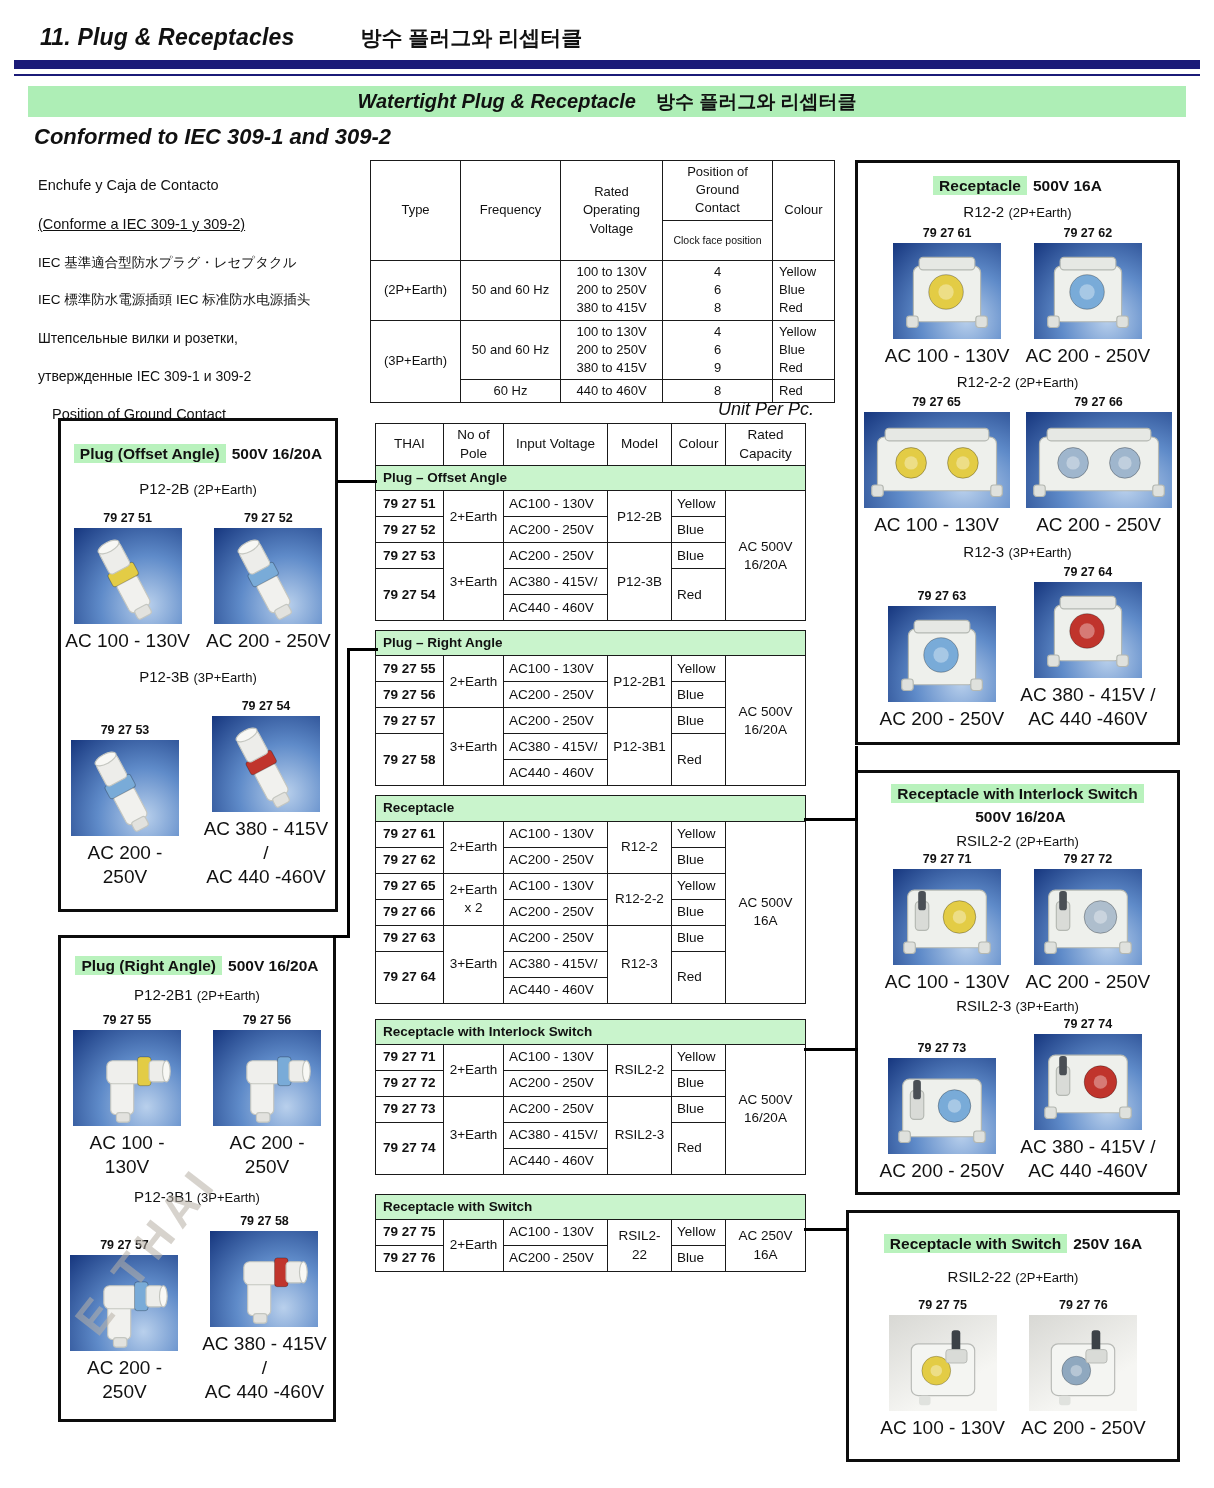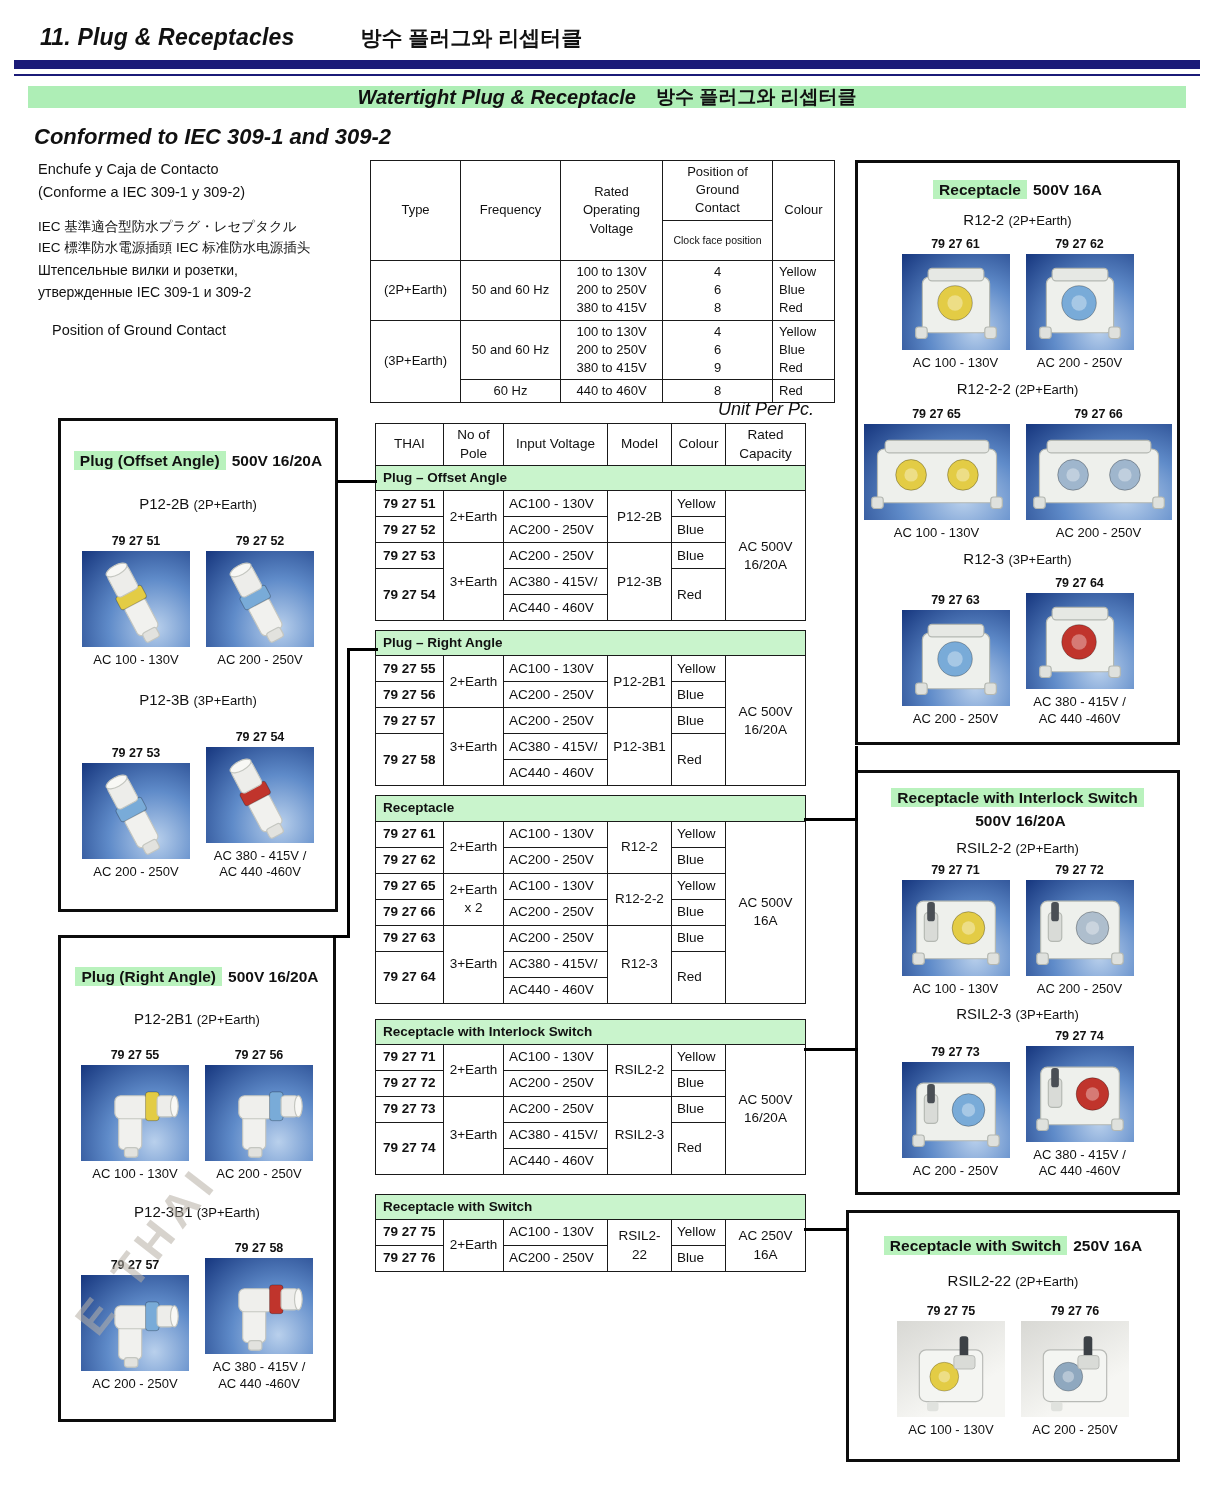--- a/index.html
+++ b/index.html
@@ -20,32 +20,32 @@
   
   .masthead{ position:absolute; left:40px; top:24px; }
   .masthead h1{ margin:0; display:flex; align-items:baseline; gap:66px; }
   .masthead .en{ font-size:23px; font-weight:bold; font-style:italic; letter-spacing:.2px; }
   .masthead .kr{ font-size:21px; font-weight:bold; }
   .rule{ position:absolute; left:14px; width:1186px; background:var(--navy); }
   .rule-thick{ top:60px; height:9px; }
   .rule-thin{ top:74px; height:2px; }
 
   .banner{
-    position:absolute; left:28px; top:86px; width:1158px; height:22px;
+    position:absolute; left:28px; top:86px; width:1158px; height:31px;
     background:var(--banner); display:flex; justify-content:center; align-items:center; gap:20px;
   }
   .banner .en{ font-size:20px; font-weight:bold; font-style:italic; }
   .banner .kr{ font-size:19px; font-weight:bold; }
 
   .conformed{ position:absolute; left:34px; top:124px; font-size:22px; font-weight:bold; font-style:italic; }
 
   
   .intro{ position:absolute; left:38px; top:156px; width:330px; font-size:14.5px; line-height:1.3; }
-  .intro p{ margin:4px 0; }
-  .intro .mb{ margin-bottom:16px; }
+  .intro p{ margin:20px 0; }
+  .intro .mb{ margin-bottom:16px;text-decoration:underline; }
   .intro .cjk{ font-size:13.5px; }
   .intro .ru{ font-size:14px; }
   .specs{ margin-top:16px; margin-left:12px; }
   .spec-line{ display:flex; margin:2px 0; }
   .spec-label{ width:150px; flex:0 0 150px; }
   .ground{ margin-top:20px !important; margin-left:14px !important; }
 
   
   table{ border-collapse:collapse; table-layout:fixed; }
   .ratings{ position:absolute; left:370px; top:160px; width:464px; font-size:13px; }
@@ -92,21 +92,21 @@
   .pg-title{ font-size:15px; text-align:center; }
   .pg-title .pole{ font-size:13px; }
   .photo-row{ display:flex; gap:16px; align-items:flex-end; }
   .photo-item{ margin:0; display:flex; flex-direction:column; align-items:center; }
   .photo-code{ font-size:12.5px; font-weight:bold; margin-bottom:3px; }
   .photo{ width:108px; height:96px; }
   .photo--wide{ width:146px; }
   .photo svg{ width:100%; height:100%; display:block; }
   .photo--blue{ background:radial-gradient(ellipse at 68% 80%, #b9d0ec 0%, #5f8bc9 45%, #16367e 100%); }
   .photo--light{ background:linear-gradient(150deg,#d8d8d4 0%,#f6f6f3 70%); }
-  .photo-caption{ font-size:13px; text-align:center; margin-top:5px; white-space:pre-line; line-height:1.25; }
+  .photo-caption{ font-size:19px; text-align:center; margin-top:5px; white-space:pre-line; line-height:1.25; }
 
   .watermark{
     position:absolute; left:-14px; top:285px; transform:rotate(-52deg);
     font-size:46px; font-weight:bold; letter-spacing:8px; color:#b7b0a6; opacity:.55;
     pointer-events:none; z-index:2;
   }
 
   
   .conn{ position:absolute; background:#000; }
 </style>

